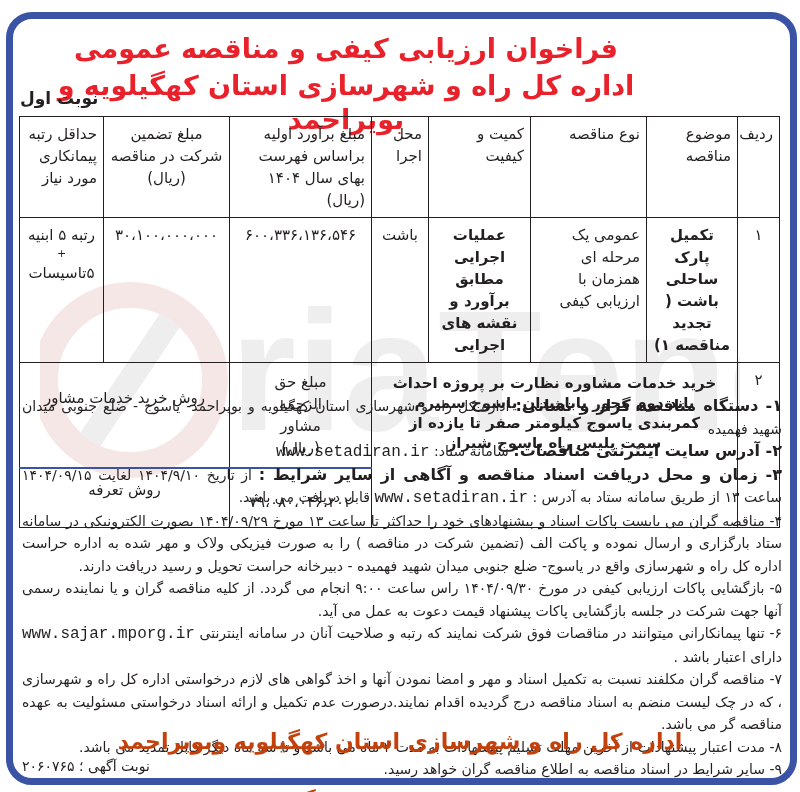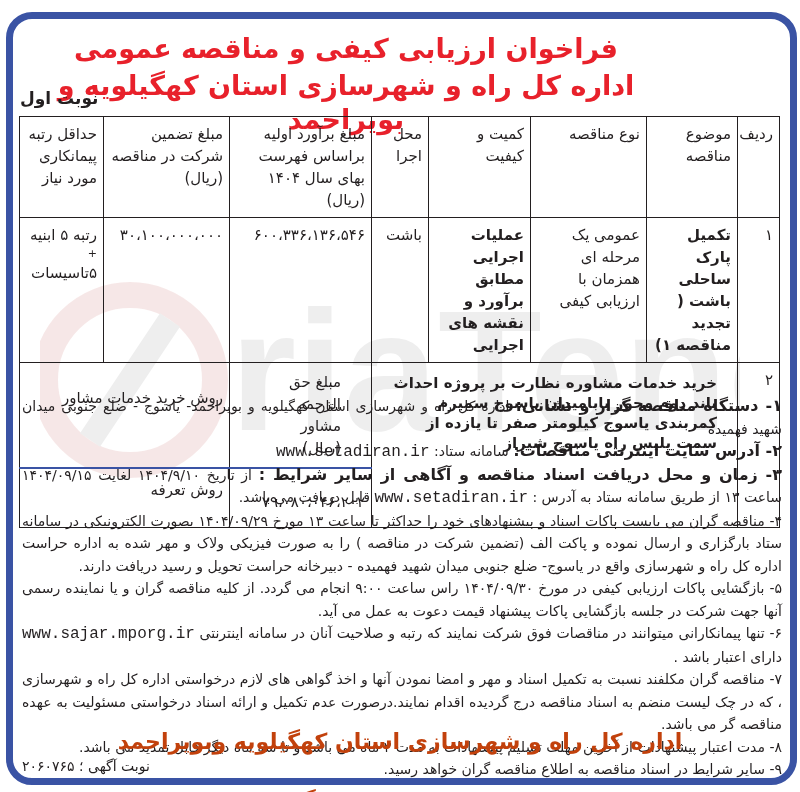--- a/index.html
+++ b/index.html
@@ -12,21 +12,21 @@
   .title { position: absolute; left: 0; width: 692px; text-align: center; direction: rtl;
            color: #e8212b; font-weight: bold; font-size: 27px; line-height: 34px; }
   .title.t1 { top: 32px; }
   .title.t2 { top: 69px; }
   .round { position: absolute; left: 20px; top: 88px; font-size: 17px; font-weight: bold;
            direction: rtl; color: #231f20; }
   table.tender { position: absolute; left: 19px; top: 116px; width: 760px;
                  border-collapse: collapse; direction: rtl; table-layout: fixed; }
   table.tender td { border: 1.5px solid #231f20; vertical-align: top; padding: 6px 6px;
                     font-size: 15px; line-height: 22px; text-align: right; }
-  table.tender td.c { }
+  table.tender td.c { text-align: center; }
   table.tender td.b { font-weight: bold; }
   .row-h td { height: 68px; }
   .row-1 td { height: 74px; }
   .row-2a td { height: 51px; }
   .row-2b td { height: 30px; }
   .num { direction: rtl; }
   td.split-top { border-bottom: 2px solid #3a53a4 !important; }
   .conditions { position: absolute; left: 22px; top: 395px; width: 760px; direction: rtl;
                 font-size: 14px; line-height: 22.5px; text-align: justify; }
   .conditions p { margin: 0; }

